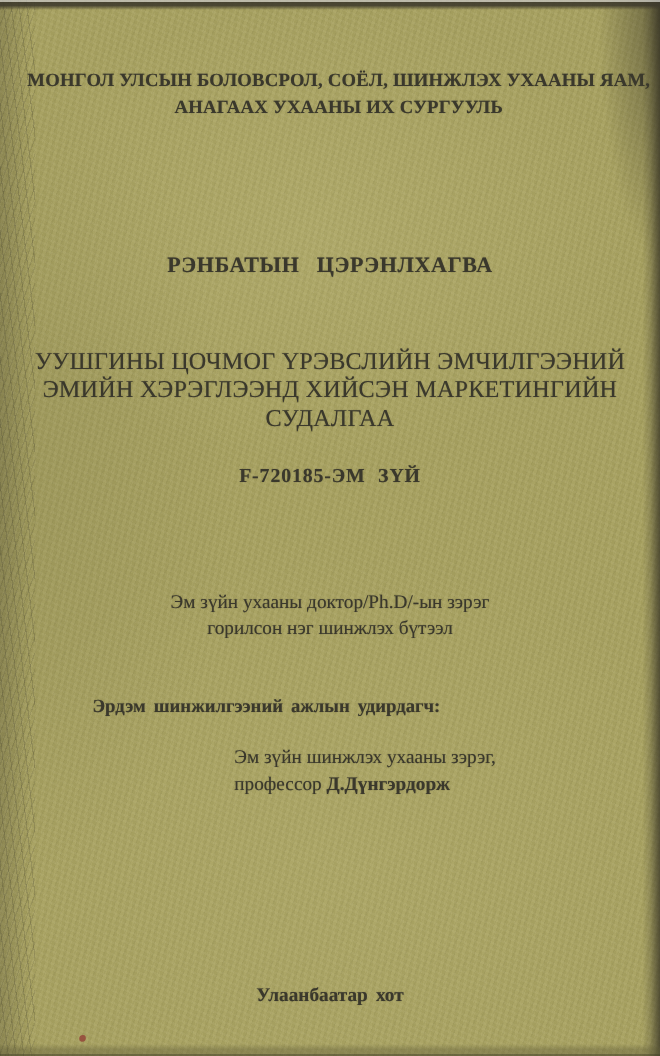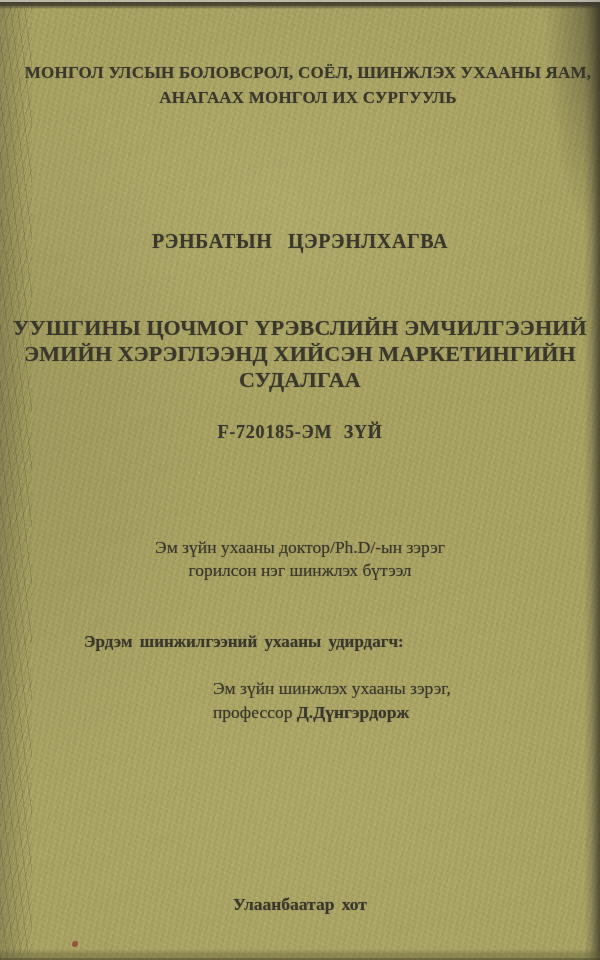--- a/index.html
+++ b/index.html
@@ -17,21 +17,21 @@
       repeating-linear-gradient(24deg, rgba(255,252,222,0.045) 0 2px, rgba(0,0,0,0) 2px 5px),
       repeating-linear-gradient(-63deg, rgba(74,71,44,0.05) 0 1px, rgba(0,0,0,0) 1px 4px),
       repeating-linear-gradient(100deg, rgba(255,252,226,0.035) 0 3px, rgba(80,78,50,0.035) 3px 6px),
       var(--bg,#a6a05f);
   }
   .block { position:absolute; left:0; right:0; text-align:center; }
   .soft { text-shadow:0 0 1px rgba(56,54,42,0.55); }
 
   .header  { top:60px;  font-size:17px; font-weight:bold; line-height:25px; letter-spacing:0.2px;padding-left:16px; }
   .author  { top:230px; font-size:20px; font-weight:bold; word-spacing:10px; letter-spacing:0.6px; }
-  .title   { top:315px; font-size:22px; font-weight:bold; line-height:26px; letter-spacing:0.2px; }
+  .title   { top:315px; font-size:22px; font-weight:normal; line-height:26px; letter-spacing:0.2px; }
   .code    { top:422px; font-size:18px; font-weight:bold; letter-spacing:0.8px; word-spacing:6px; }
   .degree  { top:536px; font-size:17.5px; line-height:23px; }
   .advisors-heading { top:632px; left:84px; right:auto; text-align:left;
                       font-size:17px; font-weight:bold; word-spacing:3px; }
   .advisor { left:213px; right:auto; text-align:left; font-size:17.5px; line-height:24px; }
   .advisor1 { top:676px; }
   .advisor2 { top:733px; }
   .advisor .b { font-weight:bold; }
   .footer  { top:892px; font-size:17.5px; font-weight:bold; line-height:24px; word-spacing:3px; }
 
@@ -63,39 +63,39 @@
 
   <div class="edge edge-left"></div>
   <div class="edge smudge-tr"></div>
   <div class="edge edge-right"></div>
   <div class="edge edge-top"></div>
   <div class="edge edge-bottom"></div>
   <div class="speck"></div>
 
   <div class="block header soft">
     <div>МОНГОЛ УЛСЫН БОЛОВСРОЛ, СОЁЛ, ШИНЖЛЭХ УХААНЫ ЯАМ,</div>
-    <div>АНАГААХ МОНГОЛ ИХ СУРГУУЛЬ</div>
+    <div>АНАГААХ УХААНЫ ИХ СУРГУУЛЬ</div>
   </div>
 
   <div class="block author soft">РЭНБАТЫН ЦЭРЭНЛХАГВА</div>
 
   <div class="block title soft">
     <div>УУШГИНЫ ЦОЧМОГ ҮРЭВСЛИЙН ЭМЧИЛГЭЭНИЙ</div>
     <div>ЭМИЙН ХЭРЭГЛЭЭНД ХИЙСЭН МАРКЕТИНГИЙН</div>
     <div>СУДАЛГАА</div>
   </div>
 
   <div class="block code soft">F-720185-ЭМ ЗҮЙ</div>
 
   <div class="block degree soft">
     <div>Эм зүйн ухааны доктор/Ph.D/-ын зэрэг</div>
     <div>горилсон нэг шинжлэх бүтээл</div>
   </div>
 
-  <div class="block advisors-heading soft">Эрдэм шинжилгээний ухааны удирдагч:</div>
+  <div class="block advisors-heading soft">Эрдэм шинжилгээний ажлын удирдагч:</div>
 
   <div class="block advisor advisor1 soft">
     <div>Эм зүйн шинжлэх ухааны зэрэг,</div>
     <div><span>профессор </span><span class="b">Д.Дүнгэрдорж</span></div>
   </div>
 
 
   <div class="block footer soft">
     <div>Улаанбаатар хот</div>
   </div>

